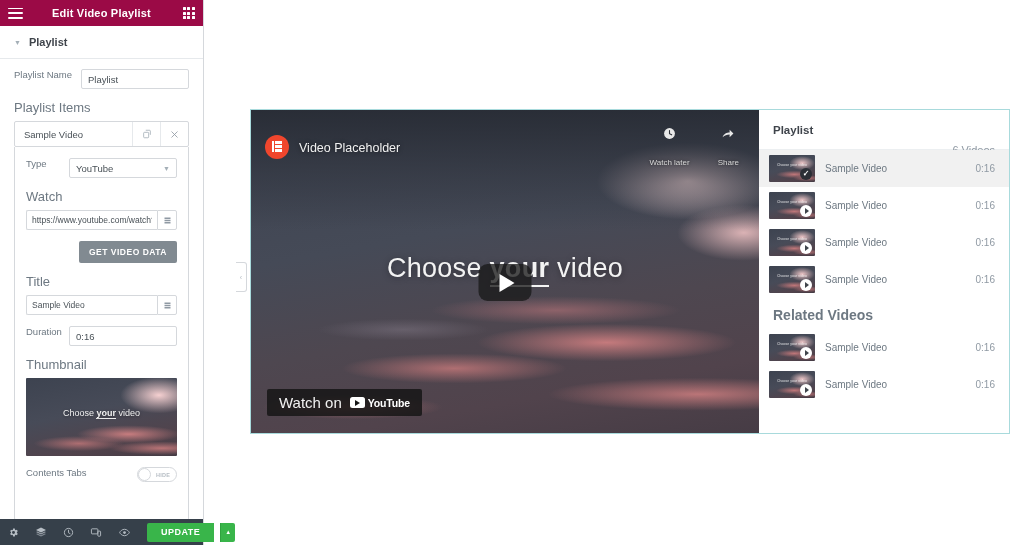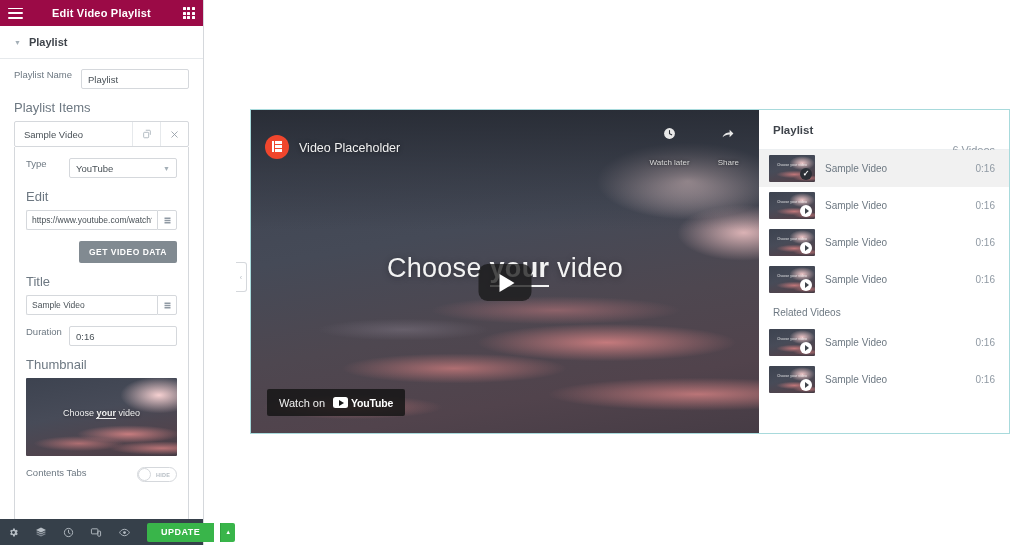--- a/index.html
+++ b/index.html
@@ -202,21 +202,21 @@
   .play-btn .tri {
     width:0; height:0; border-left:15px solid #fff;
     border-top:9px solid transparent; border-bottom:9px solid transparent;
     margin-left:3px;
   }
   .watch-on {
     position:absolute; left:16px; bottom:17px; height:27px;
     background:rgba(22,22,22,.86); border-radius:2px; display:flex;
     align-items:center; gap:8px; padding: 0 12px; z-index:3; cursor:pointer;
   }
-  .watch-on .wo-label { color:#f1f1f1; font-size:11px; }
+  .watch-on .wo-label { color:#f1f1f1; font-size:15px; }
   .wo-yt { display:flex; align-items:center; gap:3px; }
   .wo-yt .badge {
     width:15px; height:11px; background:#fff; border-radius:2.5px;
     display:flex; align-items:center; justify-content:center;
   }
   .wo-yt .badge .t { width:0;height:0;border-left:5px solid #161616;
     border-top:3px solid transparent; border-bottom:3px solid transparent; margin-left:1px;}
   .wo-yt .wm { color:#fff; font-size:10.5px; font-weight:bold; letter-spacing:-.2px; }
 
   
@@ -255,21 +255,21 @@
     justify-content:center;
   }
   .pl-badge .tri { width:0;height:0;border-left:4.5px solid #3f444b;
     border-top:3px solid transparent;border-bottom:3px solid transparent; margin-left:1.5px; }
   .pl-badge .chk { font-size:8px; color:#3f444b; line-height:1; font-weight:bold;}
   .pl-badge.dark { background:#2b2f36; }
   .pl-badge.dark .chk { color:#fff; }
   .pl-item-title { flex:1; font-size:10px; color:#6d7882; }
   .pl-item-dur { font-size:10px; color:#8f99a3; }
   .pl-sec-label {
-    font-size:10px; color:#6d7882; font-weight:normal;
+    font-size:14px; color:#6d7882; font-weight:bold;
     padding: 9px 14px 6px 14px;
   }
 </style>
 </head>
 <body>
 
 <div id="root">
 
   <div class="panel">
 
@@ -325,21 +325,21 @@
 
       <div class="repeater-open">
         <div class="row">
           <span class="lbl">Type</span>
           <div class="sel">
             <span>YouTube</span>
             <span class="cv">▼</span>
           </div>
         </div>
 
-        <span class="field-label">Edit</span>
+        <span class="field-label">Watch</span>
         <div class="input-with-btn">
           <input value="https://www.youtube.com/watch?v=XHOmBV4j" style="">
           <span class="ibtn">
             <svg width="9" height="9" viewBox="0 0 24 24">
               <rect x="4" y="4" width="16" height="4" fill="#8f99a3"></rect>
               <rect x="4" y="10" width="16" height="4" fill="#8f99a3"></rect>
               <rect x="4" y="16" width="16" height="4" fill="#8f99a3"></rect>
             </svg>
           </span>
         </div>

